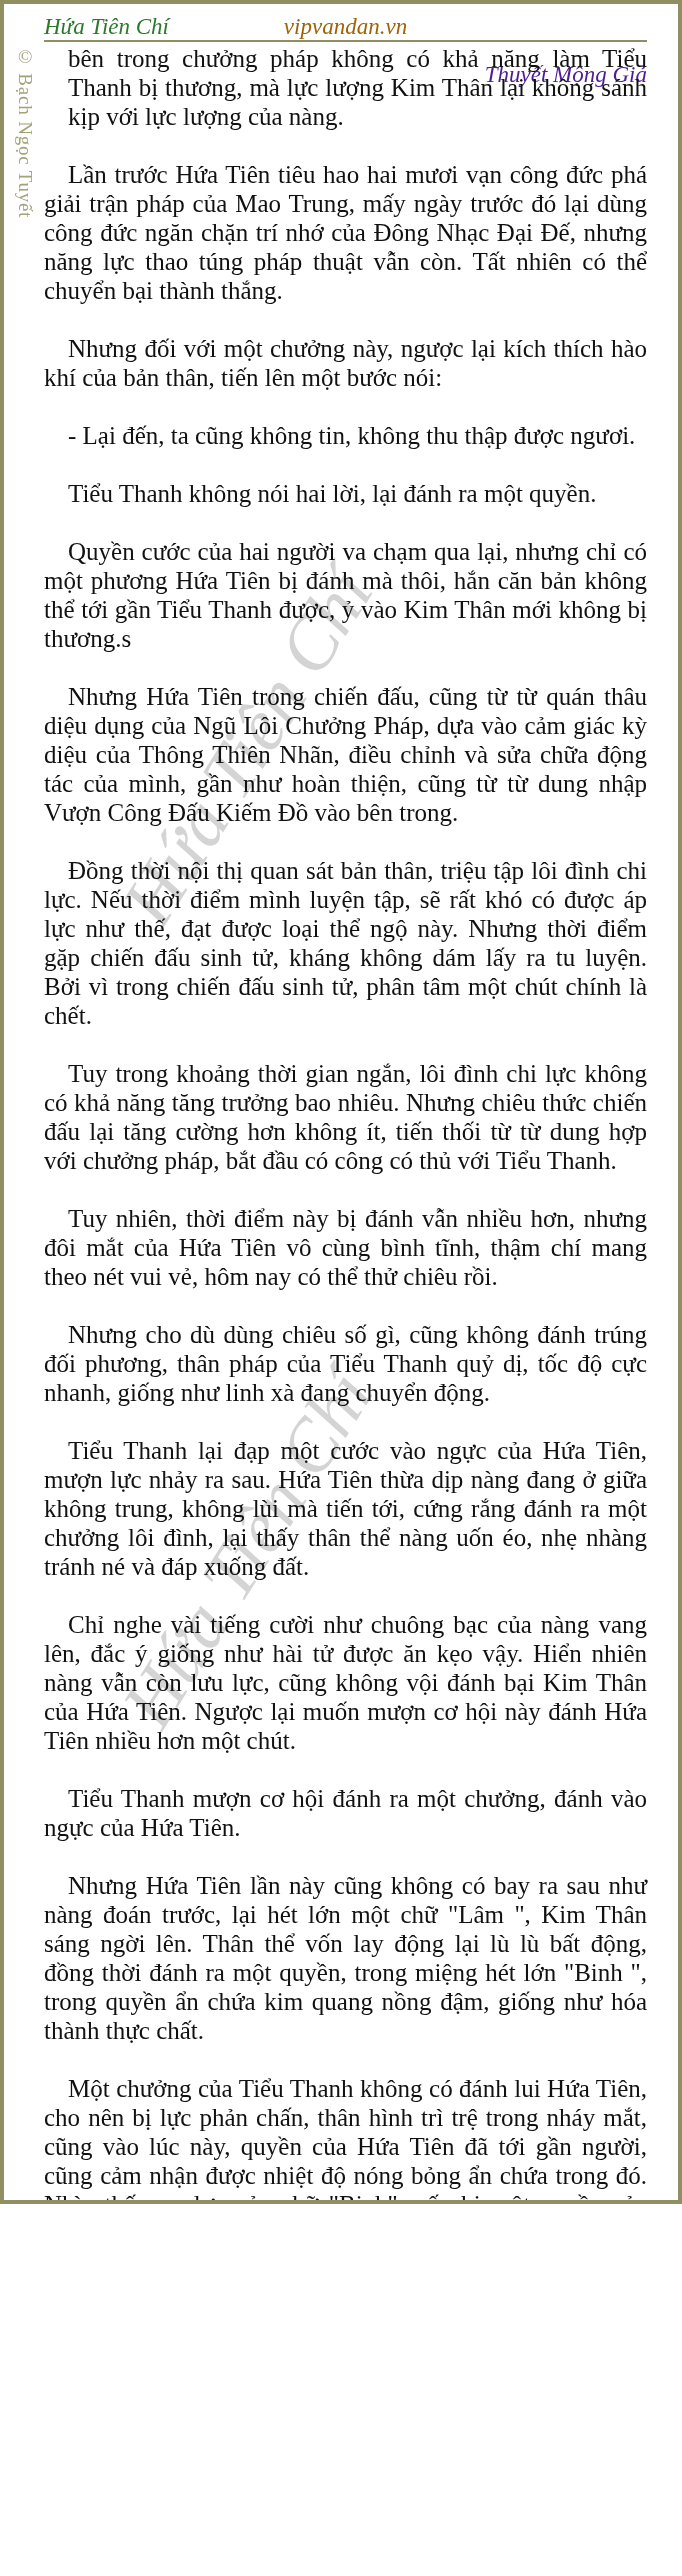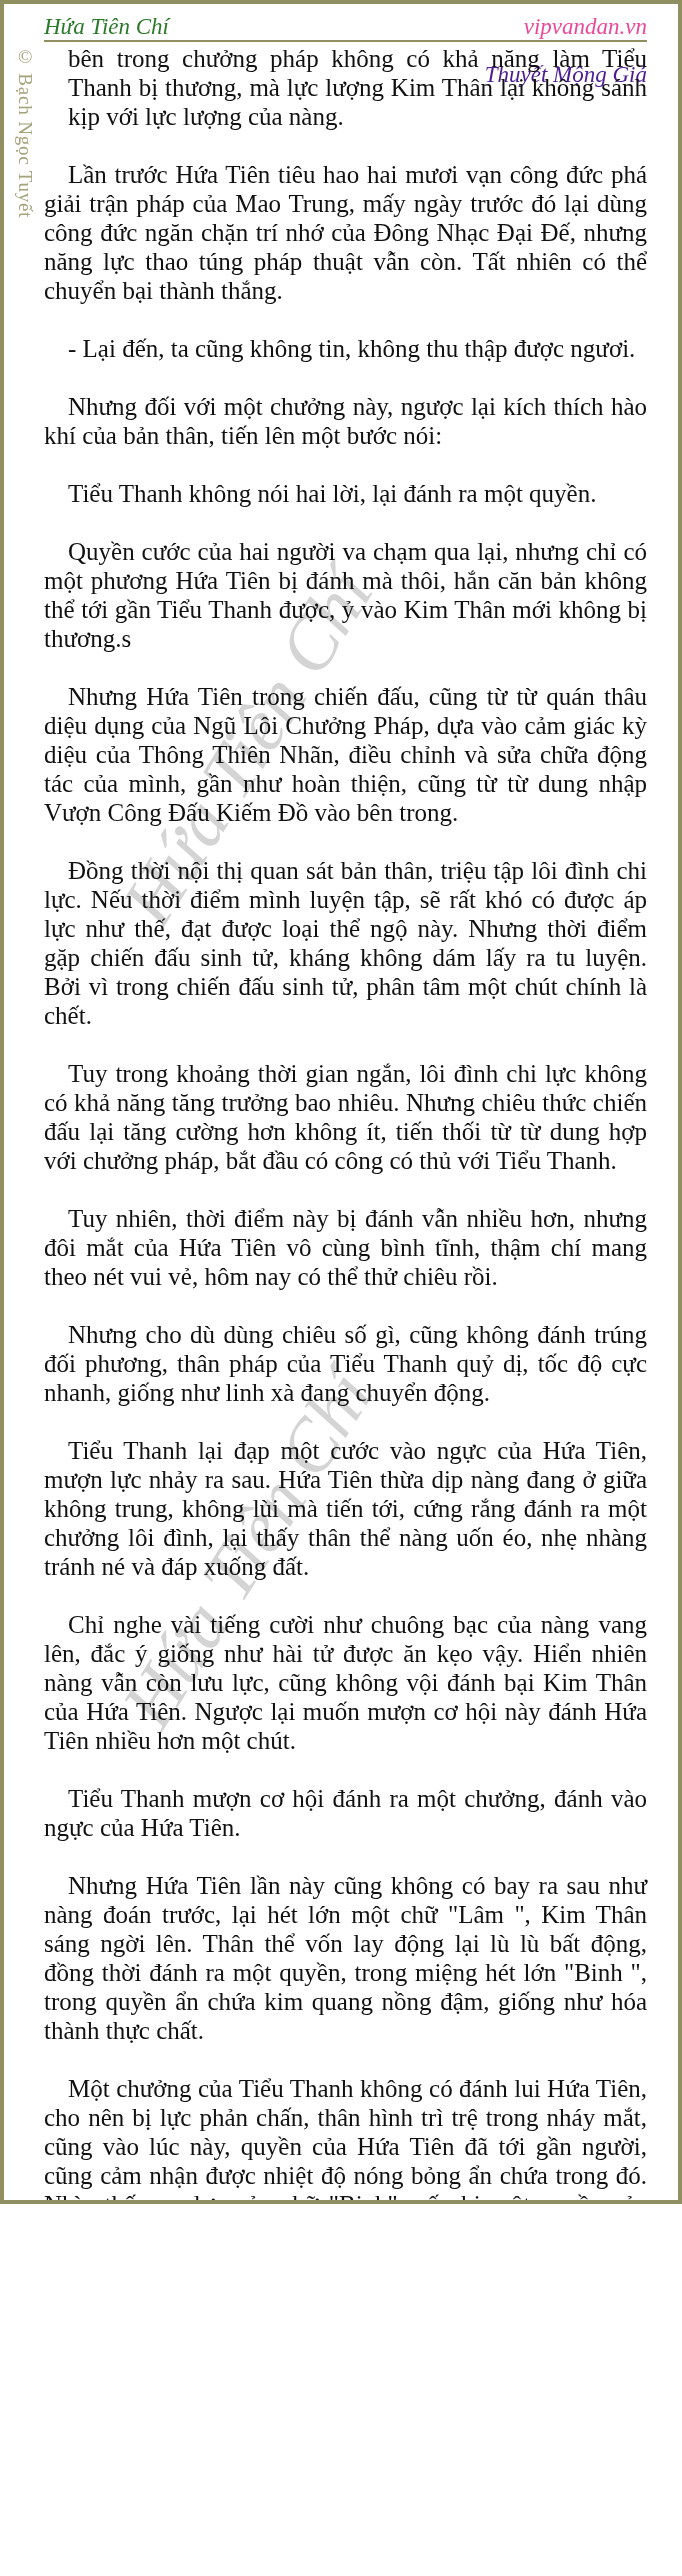--- a/index.html
+++ b/index.html
@@ -8,21 +8,21 @@
     position: absolute; left: 0; top: 0; width: 682px; height: 2204px;
     box-sizing: border-box; border: 4px solid #8f8f62; background: #ffffff;
     overflow: hidden;
     text-decoration: underline;
   }
   .header {
     position: absolute; left: 40px; top: 6.4px; width: 603px; height: 32px;
     font-family: "Liberation Serif", "DejaVu Serif", serif; font-style: italic; font-size: 23px;
   }
   .header .left { position: absolute; left: 0; top: 3.2px; color: #2a7a2a; }
-  .header .center { position: absolute; left: 0; width: 100%; text-align: right; top: 3.2px; color: #ec4899; }
+  .header .center { position: absolute; left: 0; width: 100%; text-align: center; top: 3.2px; color: #a16207; }
   .header .right { position: absolute; right: 0; top: 3.2px; color: #4c1d95; margin-top: 48px; }
   .rule-top { position: absolute; left: 40px; top: 36px; width: 603px; height: 2.4px; background: #8f8f62; }
   .rule-bottom { position: absolute; left: 40px; top: 2538px; width: 603px; height: 2.4px; background: #8f8f62; }
   .footer {
     position: absolute; left: 40px; top: 2544px; width: 603px; height: 29px;
     font-family: "Liberation Serif", "DejaVu Serif", serif; font-style: italic; font-size: 23px;
   }
   .footer .left { position: absolute; left: 4px; top: 0; color: #701a75; }
   .footer .right { position: absolute; right: 12px; top: 0; color: #c07a45; }
   .side-credit {
@@ -57,22 +57,22 @@
 
   <div class="side-credit">© Bạch Ngọc Tuyết</div>
 
   <div class="watermark" style="left:173px; top:851px;">Hứa Tiên Chí</div>
   <div class="watermark" style="left:173px; top:1653px;">Hứa Tiên Chí</div>
   <div class="watermark" style="left:173px; top:2512px;">Hứa Tiên Chí</div>
 
   <div class="body-text">
     <p class="first">bên trong chưởng pháp không có khả năng làm Tiểu Thanh bị thương, mà lực lượng Kim Thân lại không sánh kịp với lực lượng của nàng.</p>
     <p>Lần trước Hứa Tiên tiêu hao hai mươi vạn công đức phá giải trận pháp của Mao Trung, mấy ngày trước đó lại dùng công đức ngăn chặn trí nhớ của Đông Nhạc Đại Đế, nhưng năng lực thao túng pháp thuật vẫn còn. Tất nhiên có thể chuyển bại thành thắng.</p>
+    <p>Nhưng đối với một chưởng này, ngược lại kích thích hào khí của bản thân, tiến lên một bước nói:</p>
     <p>- Lại đến, ta cũng không tin, không thu thập được ngươi.</p>
-    <p>Nhưng đối với một chưởng này, ngược lại kích thích hào khí của bản thân, tiến lên một bước nói:</p>
     <p>Tiểu Thanh không nói hai lời, lại đánh ra một quyền.</p>
     <p>Quyền cước của hai người va chạm qua lại, nhưng chỉ có một phương Hứa Tiên bị đánh mà thôi, hắn căn bản không thể tới gần Tiểu Thanh được, ỷ vào Kim Thân mới không bị thương.s</p>
     <p>Nhưng Hứa Tiên trong chiến đấu, cũng từ từ quán thâu diệu dụng của Ngũ Lôi Chưởng Pháp, dựa vào cảm giác kỳ diệu của Thông Thiên Nhãn, điều chỉnh và sửa chữa động tác của mình, gần như hoàn thiện, cũng từ từ dung nhập Vượn Công Đấu Kiếm Đồ vào bên trong.</p>
     <p>Đồng thời nội thị quan sát bản thân, triệu tập lôi đình chi lực. Nếu thời điểm mình luyện tập, sẽ rất khó có được áp lực như thế, đạt được loại thể ngộ này. Nhưng thời điểm gặp chiến đấu sinh tử, kháng không dám lấy ra tu luyện. Bởi vì trong chiến đấu sinh tử, phân tâm một chút chính là chết.</p>
     <p>Tuy trong khoảng thời gian ngắn, lôi đình chi lực không có khả năng tăng trưởng bao nhiêu. Nhưng chiêu thức chiến đấu lại tăng cường hơn không ít, tiến thối từ từ dung hợp với chưởng pháp, bắt đầu có công có thủ với Tiểu Thanh.</p>
     <p>Tuy nhiên, thời điểm này bị đánh vẫn nhiều hơn, nhưng đôi mắt của Hứa Tiên vô cùng bình tĩnh, thậm chí mang theo nét vui vẻ, hôm nay có thể thử chiêu rồi.</p>
     <p>Nhưng cho dù dùng chiêu số gì, cũng không đánh trúng đối phương, thân pháp của Tiểu Thanh quỷ dị, tốc độ cực nhanh, giống như linh xà đang chuyển động.</p>
     <p>Tiểu Thanh lại đạp một cước vào ngực của Hứa Tiên, mượn lực nhảy ra sau. Hứa Tiên thừa dịp nàng đang ở giữa không trung, không lùi mà tiến tới, cứng rắng đánh ra một chưởng lôi đình, lại thấy thân thể nàng uốn éo, nhẹ nhàng tránh né và đáp xuống đất.</p>
     <p>Chỉ nghe vài tiếng cười như chuông bạc của nàng vang lên, đắc ý giống như hài tử được ăn kẹo vậy. Hiển nhiên nàng vẫn còn lưu lực, cũng không vội đánh bại Kim Thân của Hứa Tiên. Ngược lại muốn mượn cơ hội này đánh Hứa Tiên nhiều hơn một chút.</p>
     <p>Tiểu Thanh mượn cơ hội đánh ra một chưởng, đánh vào ngực của Hứa Tiên.</p>

